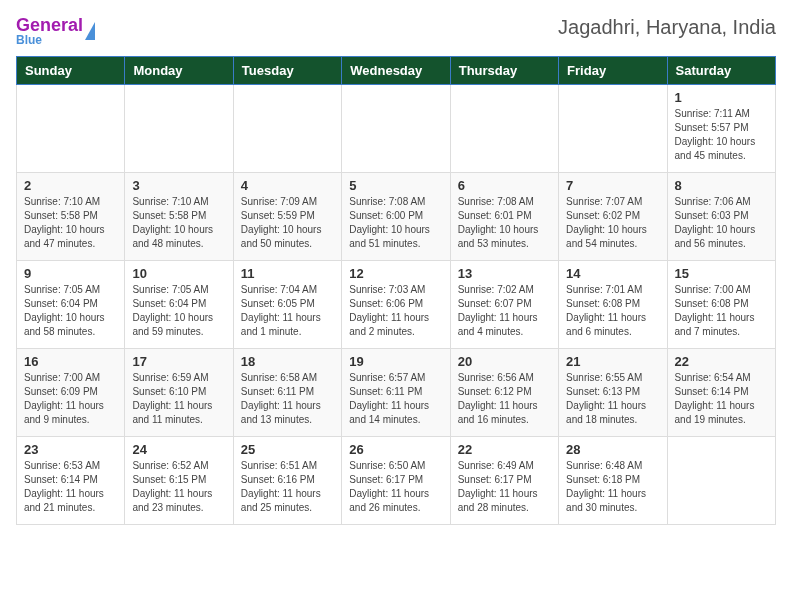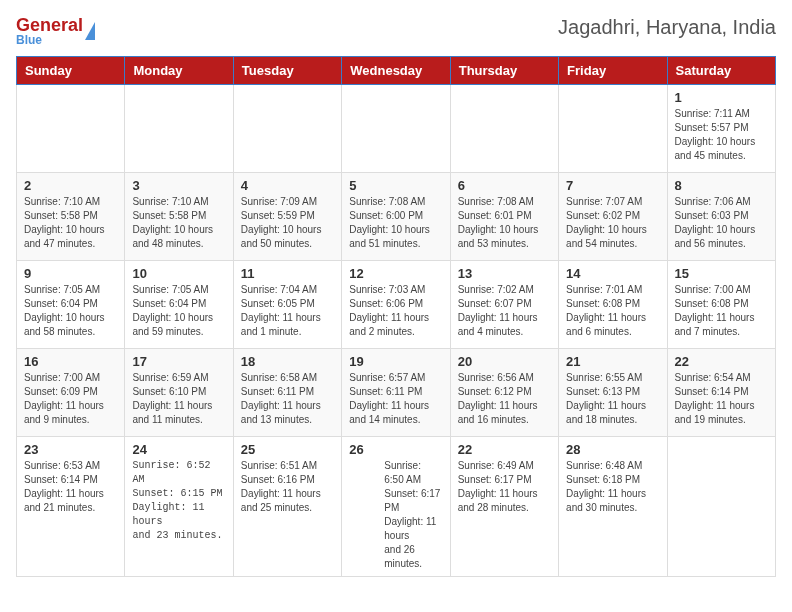--- a/index.html
+++ b/index.html
@@ -21,21 +21,21 @@
       align-items: center;
     }
     .logo-text {
       display: flex;
       flex-direction: column;
       line-height: 1;
     }
     .logo-general {
       font-size: 18px;
       font-weight: bold;
-      color: #b91c1c;
+      color: #a21caf;
     }
     .logo-blue {
       font-size: 12px;
       font-weight: bold;
       color: #4a90d9;
     }
     .logo-triangle {
       width: 0;
       height: 0;
       border-left: 10px solid transparent;
@@ -54,21 +54,21 @@
     .location {
       font-size: 20px;
       color: #555;
     }
     .calendar {
       width: 100%;
       border-collapse: collapse;
       border: 1px solid #ccc;
     }
     .calendar th {
-      background-color: #b91c1c;
+      background-color: #14532d;
       color: white;
       font-size: 13px;
       font-weight: bold;
       padding: 6px 8px;
       text-align: left;
       border: 1px solid #3a7bc8;
     }
     .calendar td {
       vertical-align: top;
       padding: 5px 7px;
@@ -298,35 +298,35 @@
       <tr>
         <td>
           <span class="day-number">23</span>
           <div class="day-info" style="white-space: pre-line;">Sunrise: 6:53 AM
 Sunset: 6:14 PM
 Daylight: 11 hours
 and 21 minutes.</div>
         </td>
         <td>
           <span class="day-number">24</span>
-          <div class="day-info" style="white-space: pre-line; font-family: Liberation Mono, monospace;">Sunrise: 6:52 AM
+          <div class="day-info" style="white-space: pre-line;">Sunrise: 6:52 AM
 Sunset: 6:15 PM
 Daylight: 11 hours
 and 23 minutes.</div>
         </td>
         <td>
           <span class="day-number">25</span>
           <div class="day-info" style="white-space: pre-line;">Sunrise: 6:51 AM
 Sunset: 6:16 PM
 Daylight: 11 hours
 and 25 minutes.</div>
         </td>
         <td>
           <span class="day-number">26</span>
-          <div class="day-info" style="white-space: pre-line; margin-left: 35px;">Sunrise: 6:50 AM
+          <div class="day-info" style="white-space: pre-line;">Sunrise: 6:50 AM
 Sunset: 6:17 PM
 Daylight: 11 hours
 and 26 minutes.</div>
         </td>
         <td>
           <span class="day-number">22</span>
           <div class="day-info" style="white-space: pre-line;">Sunrise: 6:49 AM
 Sunset: 6:17 PM
 Daylight: 11 hours
 and 28 minutes.</div>

